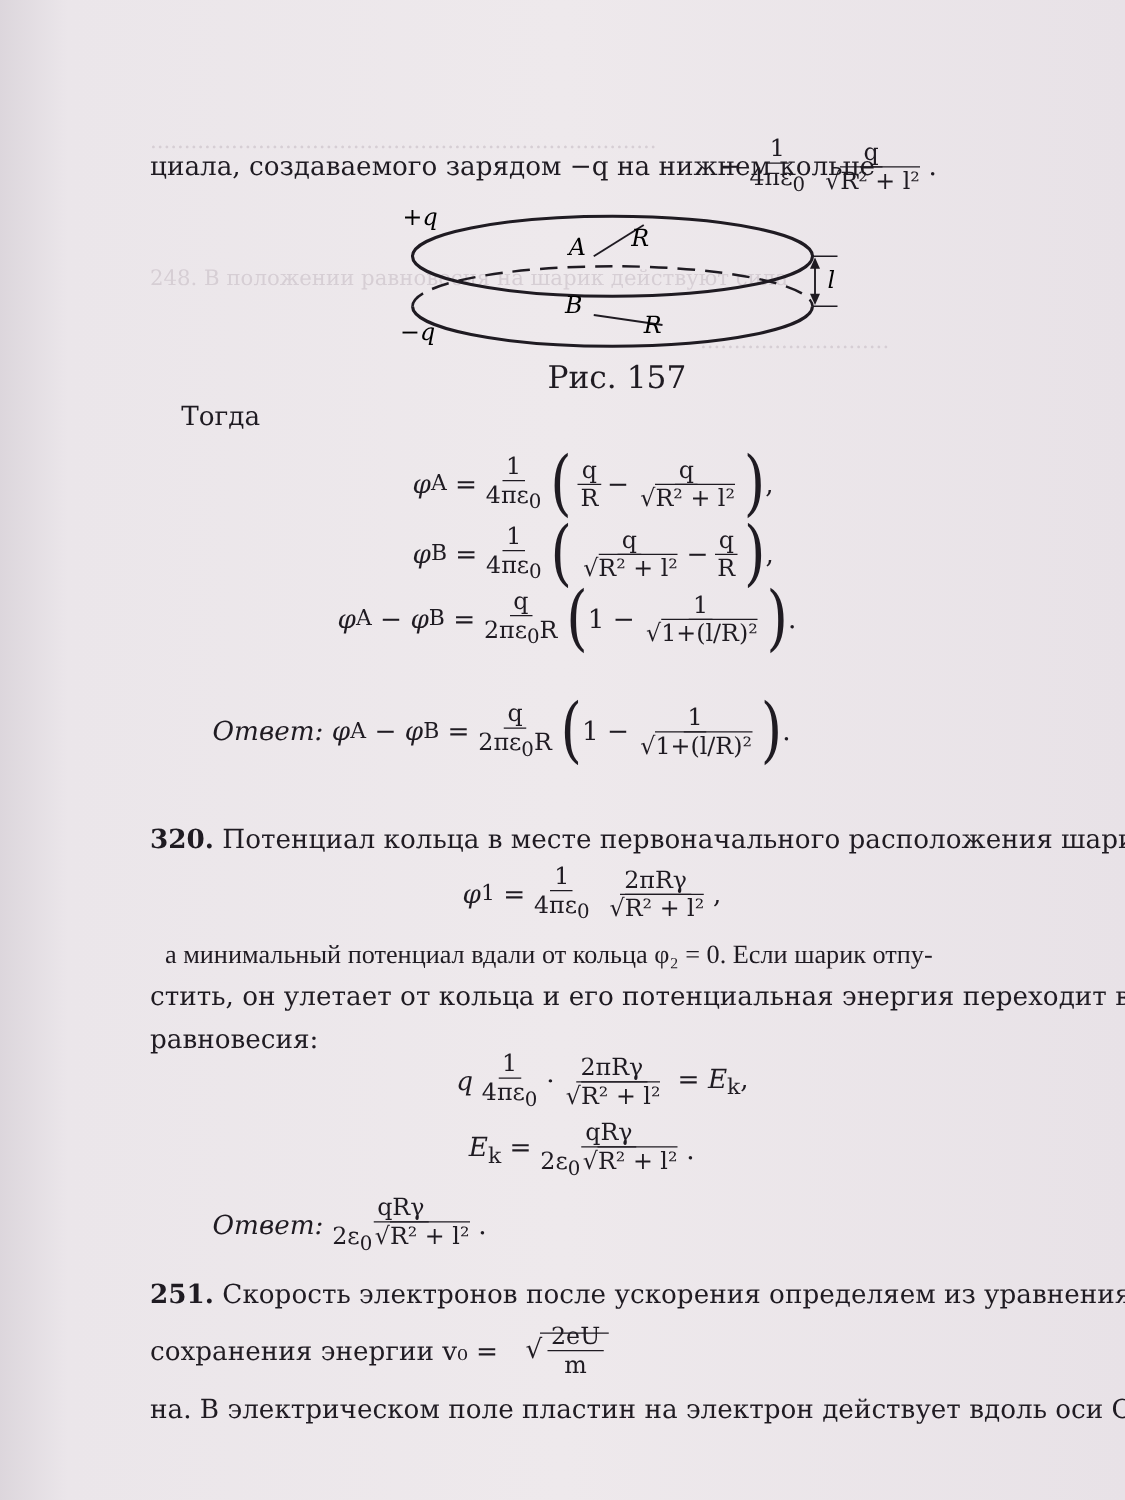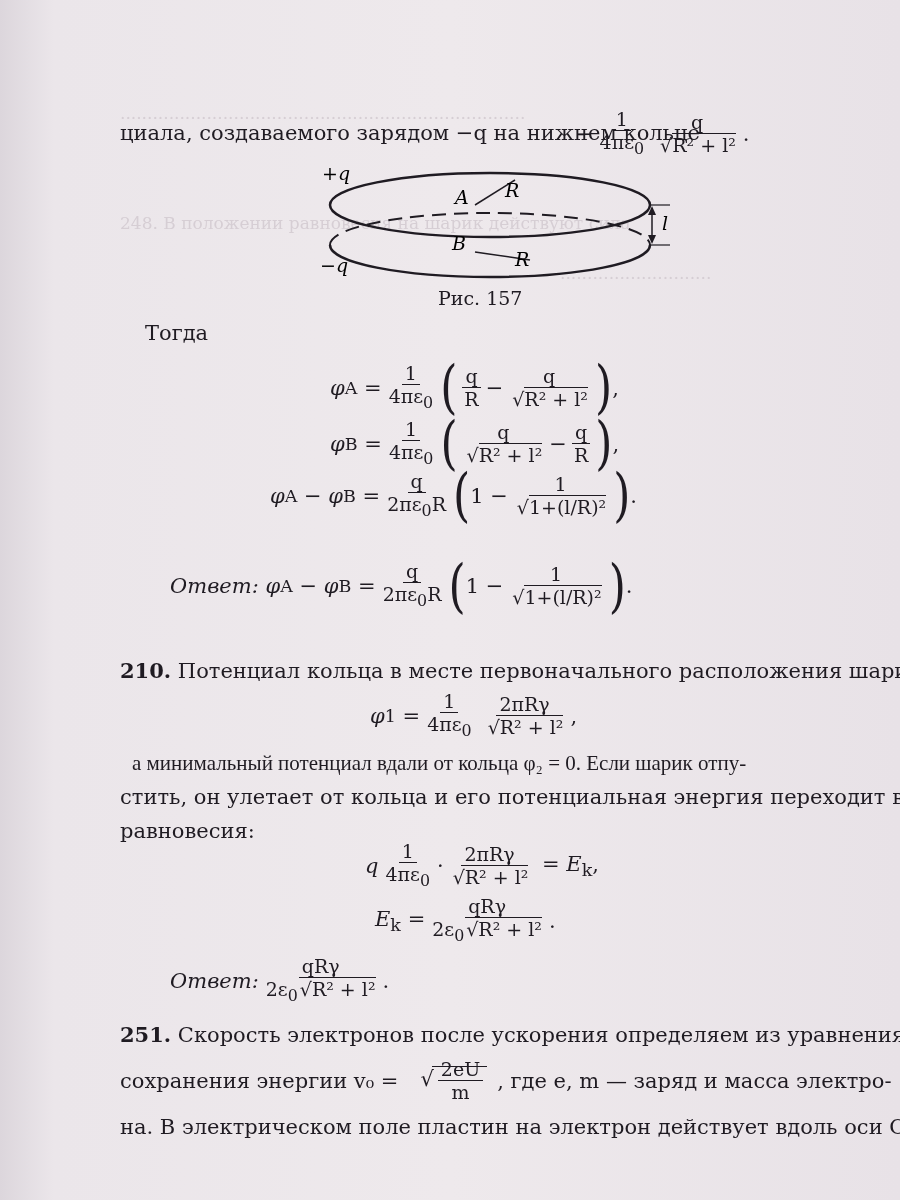--- a/index.html
+++ b/index.html
@@ -27,21 +27,21 @@
   .it { font-style:italic; }
   .b { font-weight:bold; }
   .frac { display:inline-flex; flex-direction:column; align-items:center; vertical-align:middle; margin:0 4px; font-size:19px; line-height:22px; }
   .frac .num { border-bottom:1.5px solid #1f1b22; padding:0 3px; }
   .frac .den { padding:0 3px; }
   .eq { position:absolute; font-size:21px; white-space:nowrap; display:flex; align-items:center; }
   .sqrt { border-top:1.5px solid #1f1b22; padding-left:2px; }
   .sqrt::before { content:"√"; margin-left:-14px; }
   .sqrtw { display:inline-block; padding-left:14px; }
   .bigparen { font-size:44px; line-height:44px; transform:scaleY(1.3); display:inline-block; }
-  .caption { position:absolute; left:438px; top:287px; font-size:19px; }
+  .caption { position:absolute; left:438px; top:287px; font-size:25px; }
   svg { position:absolute; }
 </style>
 </head>
 <body>
 
 <div class="page">
 
   <div class="ghost" style="left:120px;top:100px;">...........................................................................</div>
   <div class="ghost" style="left:120px;top:210px;">248. В положении равновесия на шарик действуют сила</div>
   <div class="ghost" style="left:560px;top:260px;">............................</div>
@@ -168,21 +168,21 @@
       <span>1 −</span>
     <span class="frac">
         <span class="num">1</span>
         <span class="den"><span class="sqrtw"><span class="sqrt">1+(l/R)²</span></span></span>
       </span>
     <span class="bigparen">)</span>
       <span>.</span>
   </div>
 
   <div class="txt" style="left:120px;top:656px;">
-    <span class="b">210.</span>
+    <span class="b">320.</span>
     <span>Потенциал кольца в месте первоначального расположения шарика</span>
   </div>
   <div class="eq" style="left:370px;top:690px;">
     <span class="it">φ</span>
       <sub>1</sub>
       <span>&nbsp;=</span>
     <span class="frac">
         <span class="num">1</span>
         <span class="den">4πε<sub>0</sub></span>
       </span>
@@ -229,17 +229,16 @@
   <div class="txt" style="left:120px;top:1020px;">
     <span class="b">251.</span>
     <span>Скорость электронов после ускорения определяем из уравнения</span>
   </div>
   <div class="eq" style="left:120px;top:1058px;gap:10px;">
     <span>сохранения энергии v₀ =</span>
     <span class="sqrtw" style="margin-left:10px;"><span class="sqrt"><span class="frac">
             <span class="num">2eU</span>
             <span class="den">m</span>
           </span></span></span>
-    <span>, где e, m — заряд и масса электро-</span>
   </div>
   <div class="txt" style="left:120px;top:1112px;">на. В электрическом поле пластин на электрон действует вдоль оси Oy</div>
 
 </div>
 
 </body></html>

